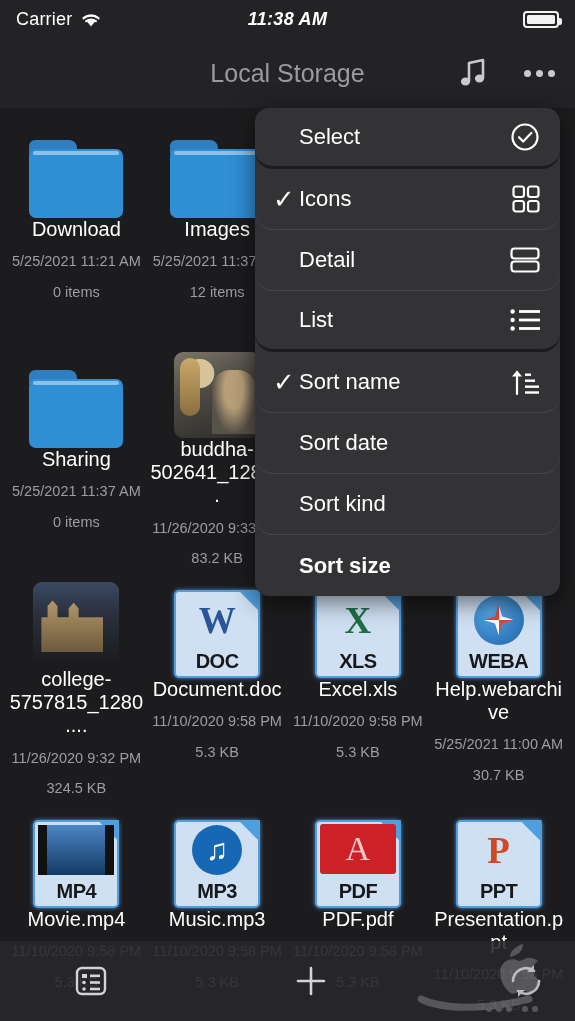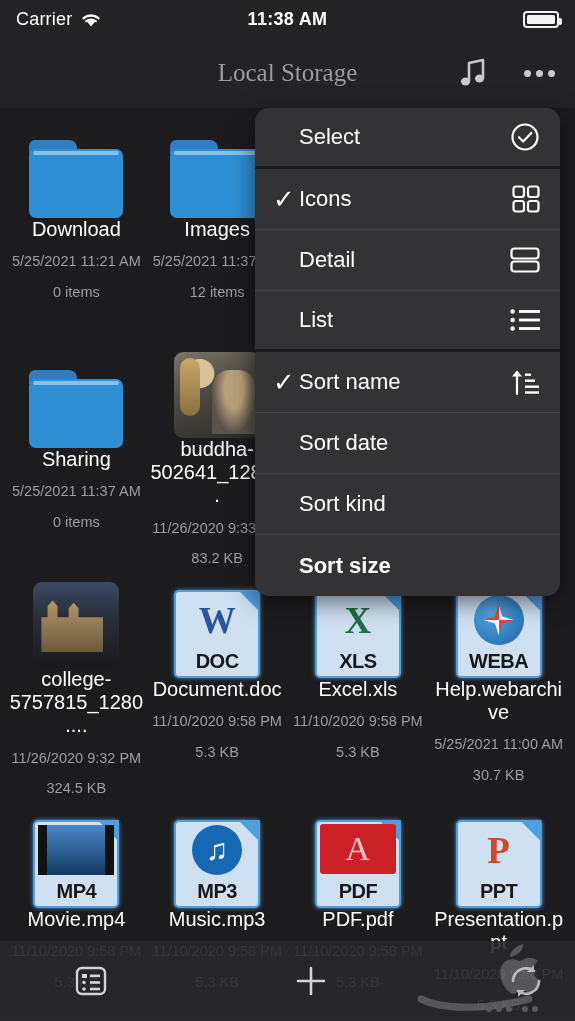--- a/index.html
+++ b/index.html
@@ -15,36 +15,37 @@
   
   .statusbar{
     height:38px; display:flex; align-items:center;
     padding:0 16px; position:relative; background:#232326;
   }
   .sb-left{ display:flex; align-items:center; gap:8px; font-size:18px; letter-spacing:.2px;}
   .sb-time{
     position:absolute; left:0; right:0; text-align:center;
     font-size:18px; font-weight:bold; letter-spacing:.3px;
     pointer-events:none;
+    font-style:italic;
   }
   .sb-right{ margin-left:auto; display:flex; align-items:center; }
   .battery{
     width:36px; height:17px; border:2px solid #f2f2f2; border-radius:4px;
     position:relative; display:flex; align-items:center; padding:2px;
   }
   .battery::after{
     content:""; position:absolute; right:-5px; top:5px;
     width:3px; height:7px; background:#f2f2f2; border-radius:0 2px 2px 0;
   }
   .battery i{ display:block; width:100%; height:100%; background:#f2f2f2; border-radius:1.5px;}
 
   
   .navbar{
     height:70px; background:#232326; display:flex; align-items:center;
-    padding:0 20px; position:relative;font-family:Liberation Serif, serif;
+    padding:0 20px; position:relative;
   }
   .nav-title{
     position:absolute; left:0; right:0; text-align:center;
     font-size:25px; color:#9a9a9f; pointer-events:none;
   }
   .nav-actions{ margin-left:auto; display:flex; align-items:center; gap:36px; z-index:2;}
   .icon-btn{ color:#c9c9ce; display:flex; align-items:center; justify-content:center;}
   .dots{ display:flex; gap:5px; }
   .dots i{ width:7px; height:7px; border-radius:50%; background:#c9c9ce; display:block;}
 
@@ -163,21 +164,21 @@
 
   
   .menu{
     position:absolute; top:108px; right:15px; width:305px;
     background:#333336; border-radius:14px; overflow:hidden;
     box-shadow:0 6px 24px rgba(0,0,0,.55);
     z-index:40;
   }
   .menu-row{
     height:61px; display:flex; align-items:center; padding:0 20px 0 18px;
-    border-bottom:1px solid #47474a; position:relative;
+    border-bottom:1px solid #47474a; position:relative;border-radius:18px;
   }
   .menu-row:last-child{ border-bottom:none;font-weight:bold; }
   .menu-sep{ border-bottom:3px solid #1c1c1e; }
   .mi-check{ width:26px; font-size:26px; line-height:1; color:#fff; flex:0 0 26px;}
   .mi-label{ font-size:22px; color:#fff; }
   .mi-icon{ margin-left:auto; color:#fff; display:flex; align-items:center;}
 
   
   .toolbar{
     position:absolute; left:0; right:0; bottom:0; height:80px;

